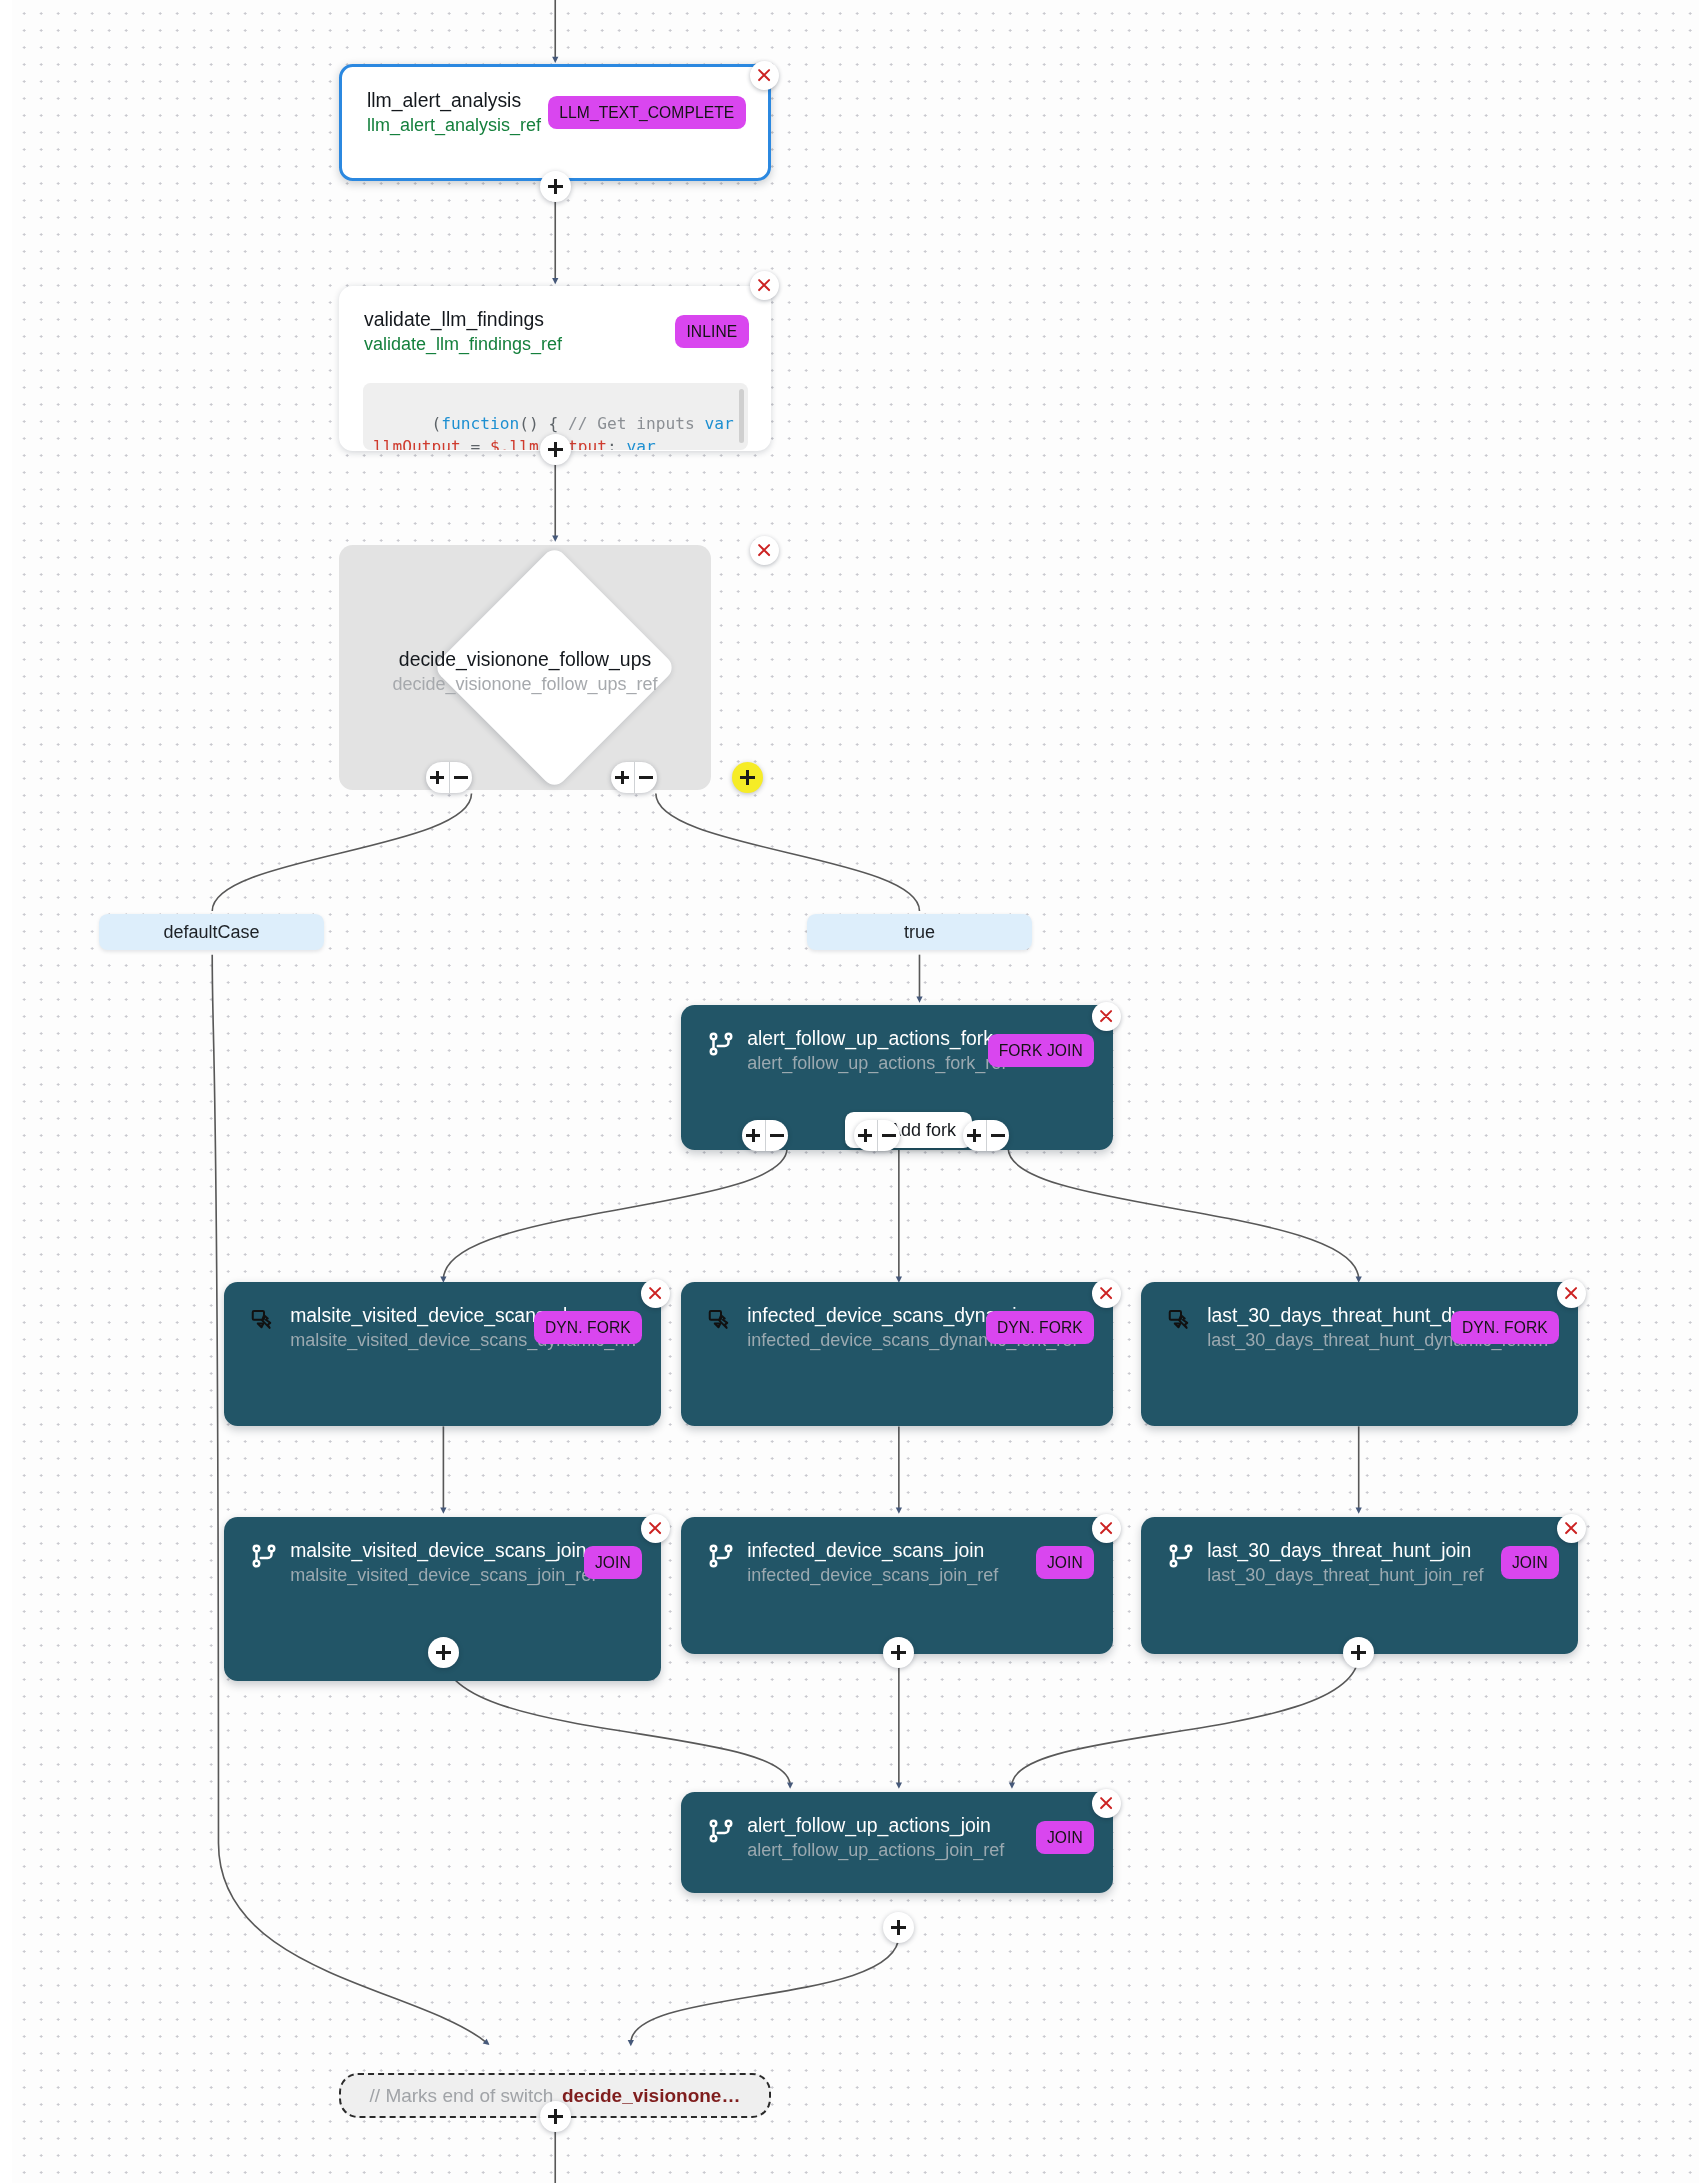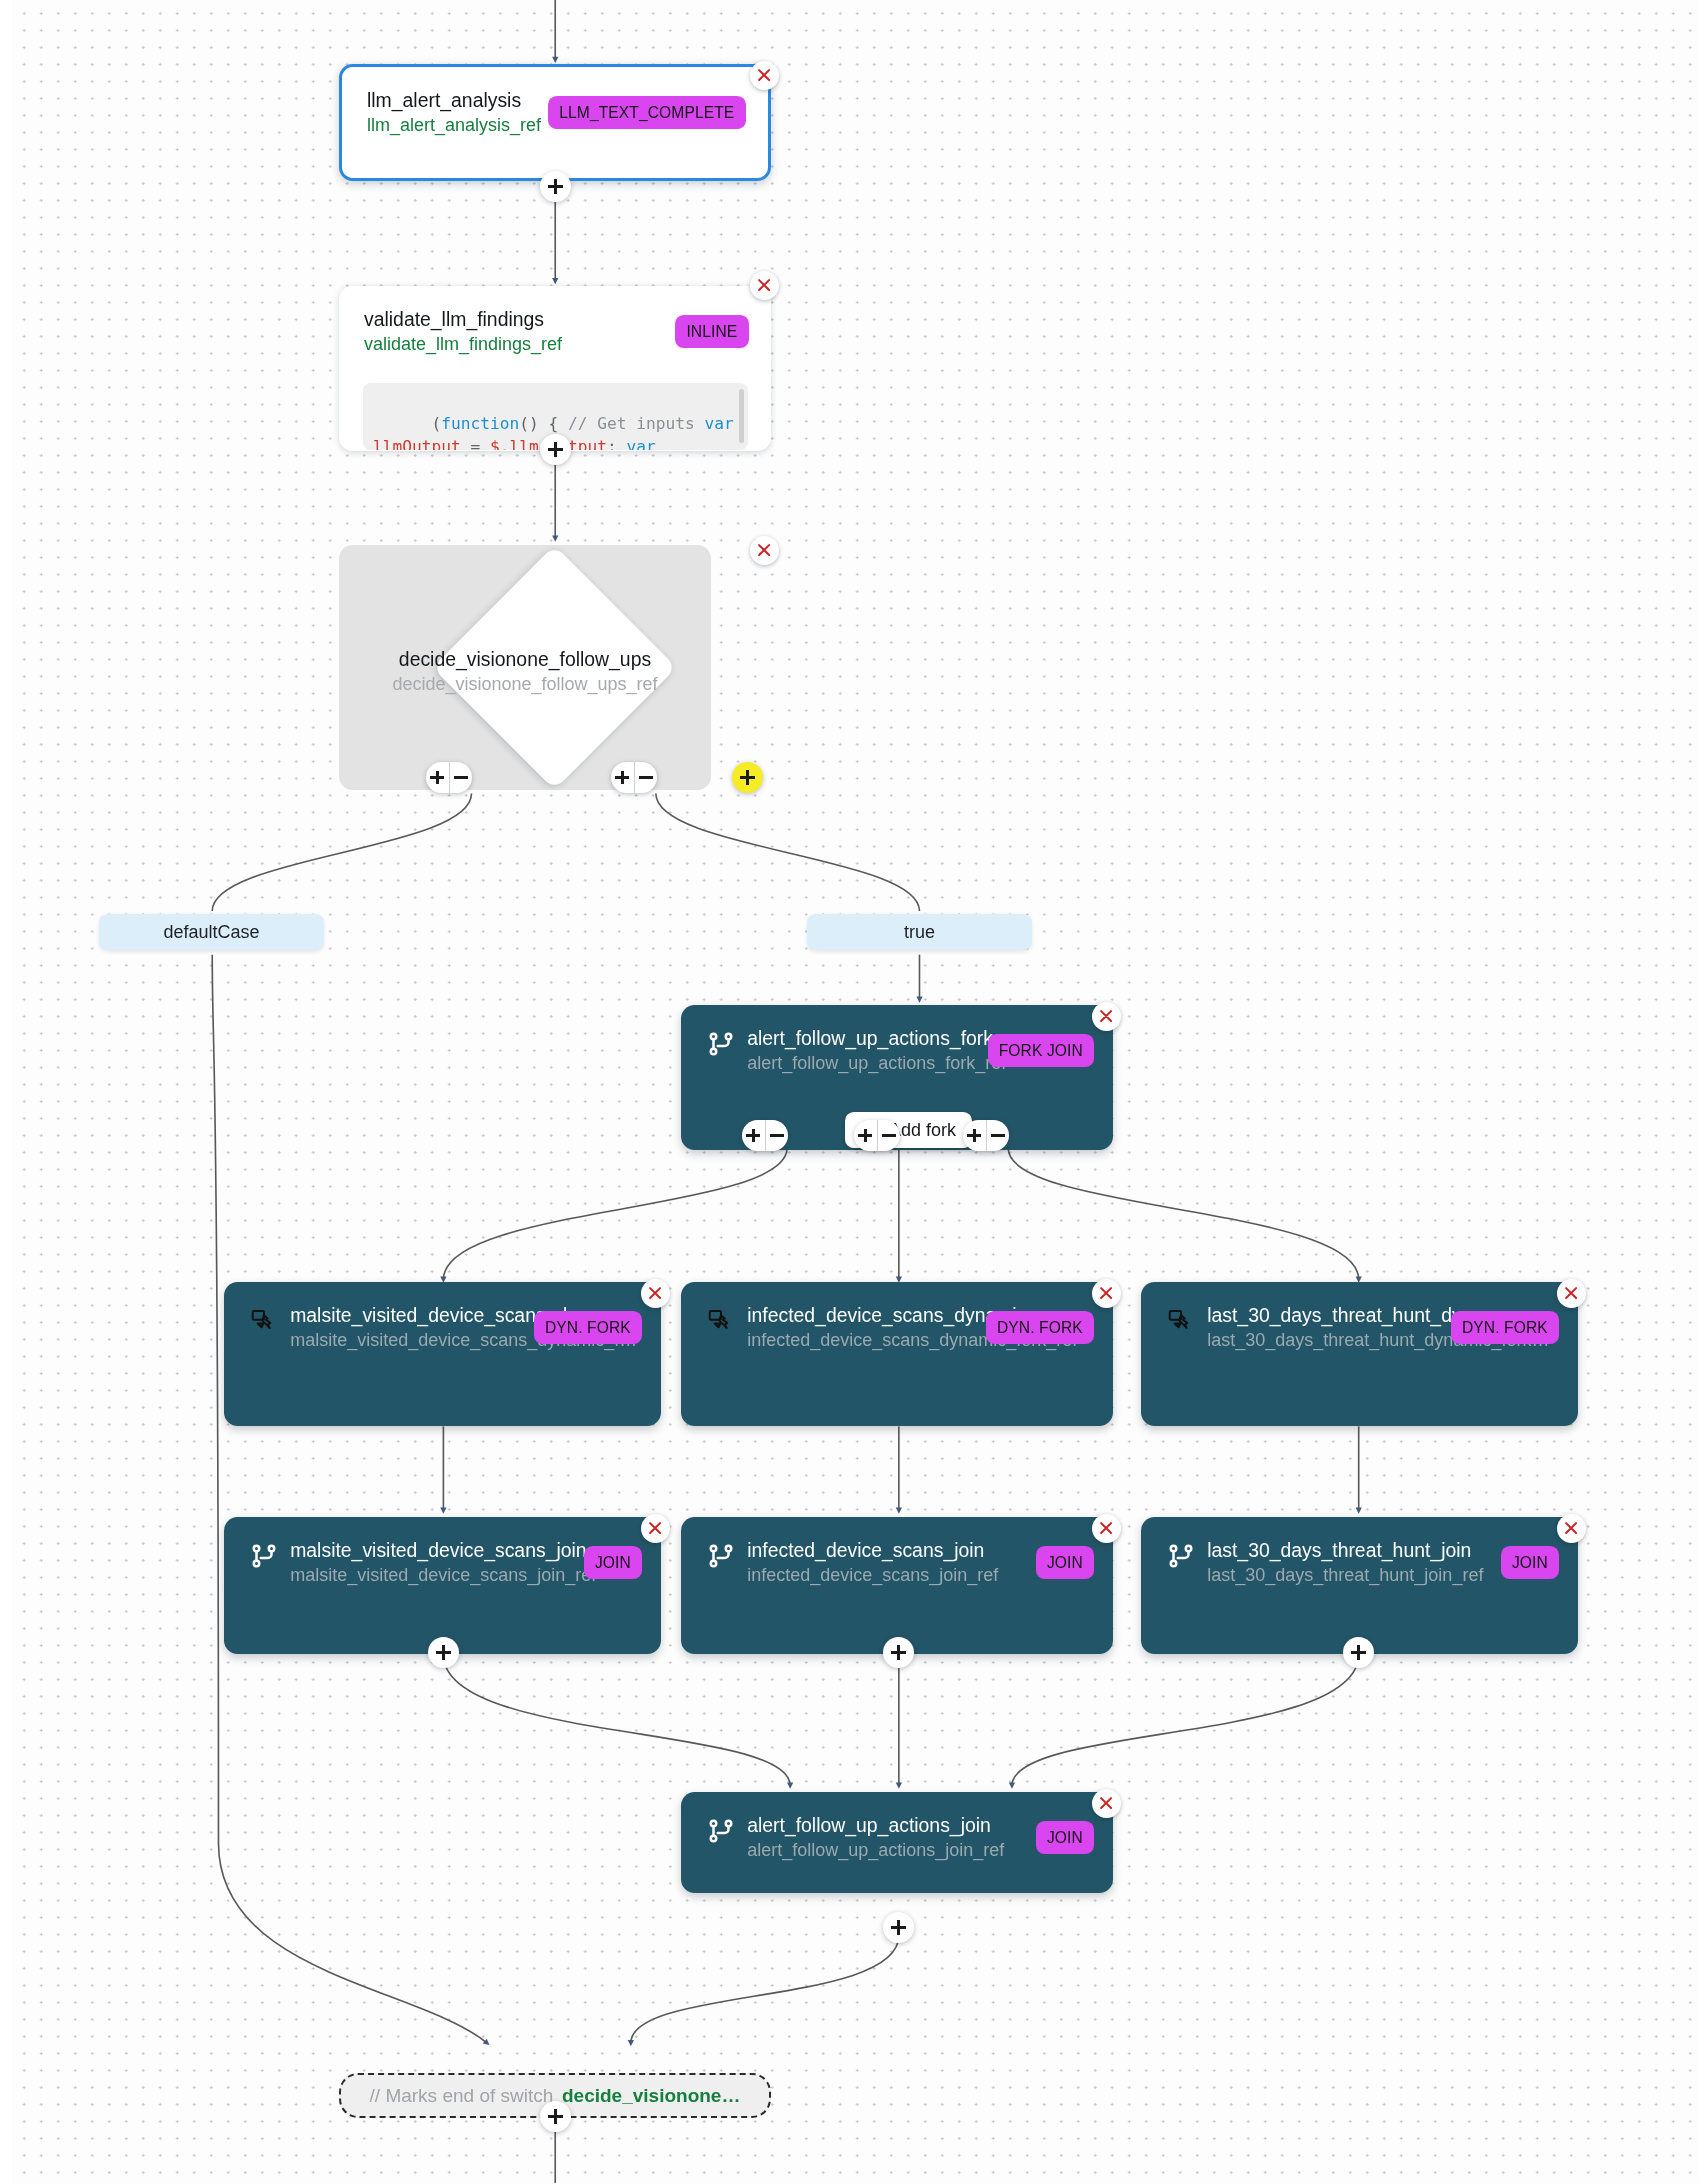--- a/index.html
+++ b/index.html
@@ -270,21 +270,21 @@
     border-radius: 19px;
     display: flex;
     align-items: center;
     justify-content: center;
     box-sizing: border-box;
     font-size: 19px;
     color: #a0a3a7;
   }
   .end-marker .bold {
     font-weight: bold;
-    color: #15803d;
+    color: #7f1d1d;
     margin-left: 8.7px;
   }
 </style>
 </head>
 <body>
 
 <div id="canvas">
 
   <svg id="edges" viewBox="0 0 2720 3494" width="1700" height="2183">
     <defs>
@@ -536,21 +536,21 @@
       </div>
     </div>
     <div class="badge" style="right:19px; top:29px;">DYN. FORK</div>
   </div>
   <div class="close-btn" style="left:1545px; top:1279px;">
     <svg width="16.2" height="16.2" viewBox="0 0 26 26">
       <path d="M5,5 L21,21 M21,5 L5,21" stroke="#cc2222" stroke-width="3.2" stroke-linecap="round"></path>
     </svg>
   </div>
 
-  <div class="node teal" style="left:212px; top:1517px; width:437px; height:137px;">
+  <div class="node teal" style="left:212px; top:1517px; width:437px; height:164px;">
     <div class="node-body">
       <div class="node-head">
         <span class="node-icon">
           <svg width="30" height="30" viewBox="0 0 24 24" fill="none" stroke="#ffffff" stroke-width="2" stroke-linecap="round" stroke-linejoin="round">
             <circle cx="6" cy="6" r="2.2"></circle>
               <circle cx="6" cy="18" r="2.2"></circle>
               <circle cx="18" cy="6" r="2.2"></circle>
             <path d="M6 8.2v7.6"></path>
               <path d="M18 8.2v2.3a3 3 0 0 1-3 3H9.4"></path>
           </svg>

